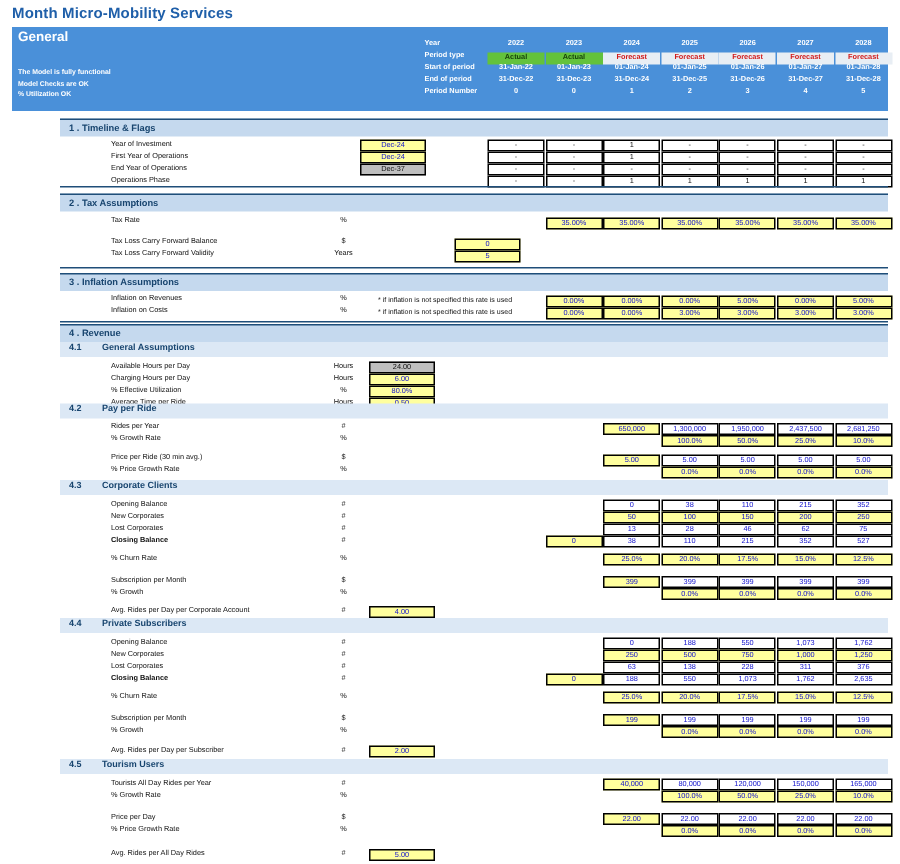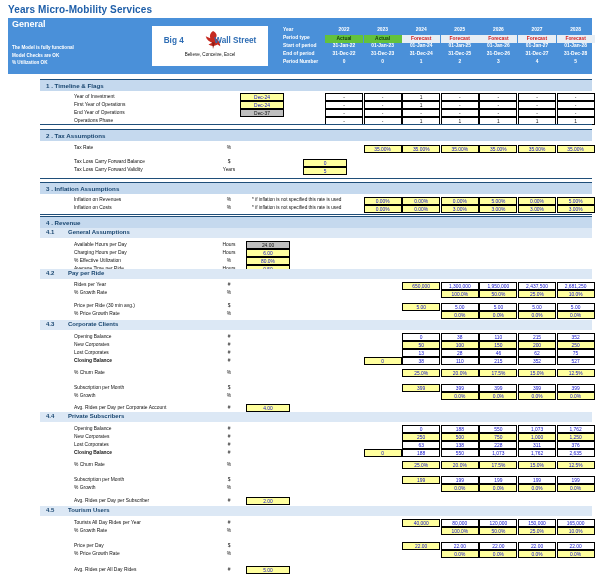--- a/index.html
+++ b/index.html
@@ -51,42 +51,30 @@
         box-sizing:border-box;border:0.6px solid #000;background:#ffffff;overflow:hidden;}
   .cell.in{background:#FFFF9E;font-weight:normal;}
   .cell.ghost{background:#BFBFBF;color:#111;}
   .cell.dot{color:#111;}
 </style>
 </head>
 <body>
 
 <div class="page">
 
-  <div class="title">Years Micro-Mobility Services</div>
+  <div class="title">Month Micro-Mobility Services</div>
 
   <div class="hdr-band"></div>
   <div class="hdr-inputs">General</div>
   <div class="hdr-notes">
     <div>The Model is fully functional</div>
     <div>Model Checks are OK</div>
     <div>% Utilization OK</div>
   </div>
 
-  <div class="logo">
-    <svg class="logo-bird" viewBox="0 0 24 22">
-      <path d="M12 1 C9 3 8 6 9 9 L4 7 C5 11 8 13 11 14 L7 16 C10 18 14 18 17 16 L20 18 C20 14 18 11 15 9 C17 6 16 3 12 1 Z" fill="#C62A20"></path>
-      <path d="M11 13 L12 21 L14 14 Z" fill="#8C1B13"></path>
-    </svg>
-    <div class="logo-l1">
-      <span>Big 4</span>
-      <span style="display:inline-block;width:26px"></span>
-      <span>Wall Street</span>
-    </div>
-    <div class="logo-l2">Believe, Conceive, Excel</div>
-  </div>
 
   <div class="hl hrow-year">Year</div>
   <div class="hl hrow-ptype">Period type</div>
   <div class="hl hrow-sop">Start of period</div>
   <div class="hl hrow-eop">End of period</div>
   <div class="hl hrow-pn">Period Number</div>
 
   <div id="hdr-cols">
       <div class="hcell yr" style="left: 325px; top: 27px;">2022</div>
       <div class="ptype actual" style="left: 325px; top: 34.5px;">Actual</div>

